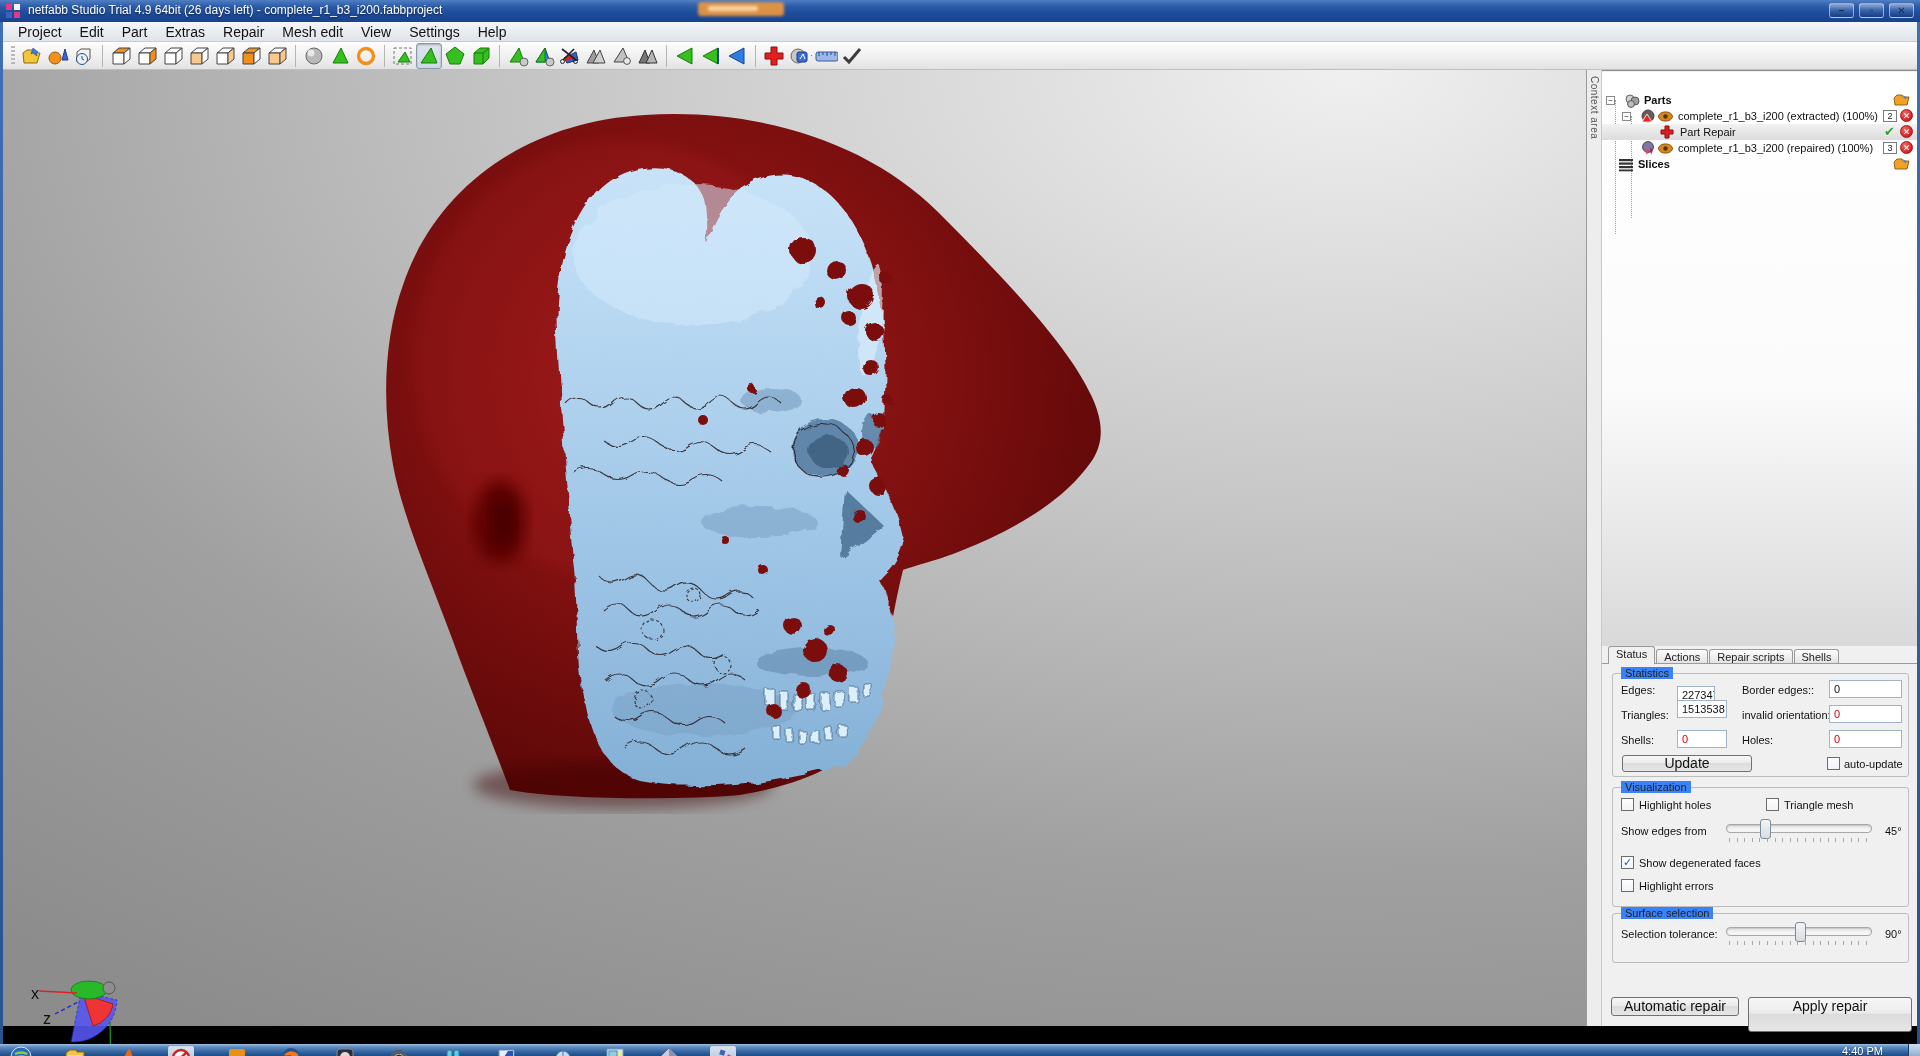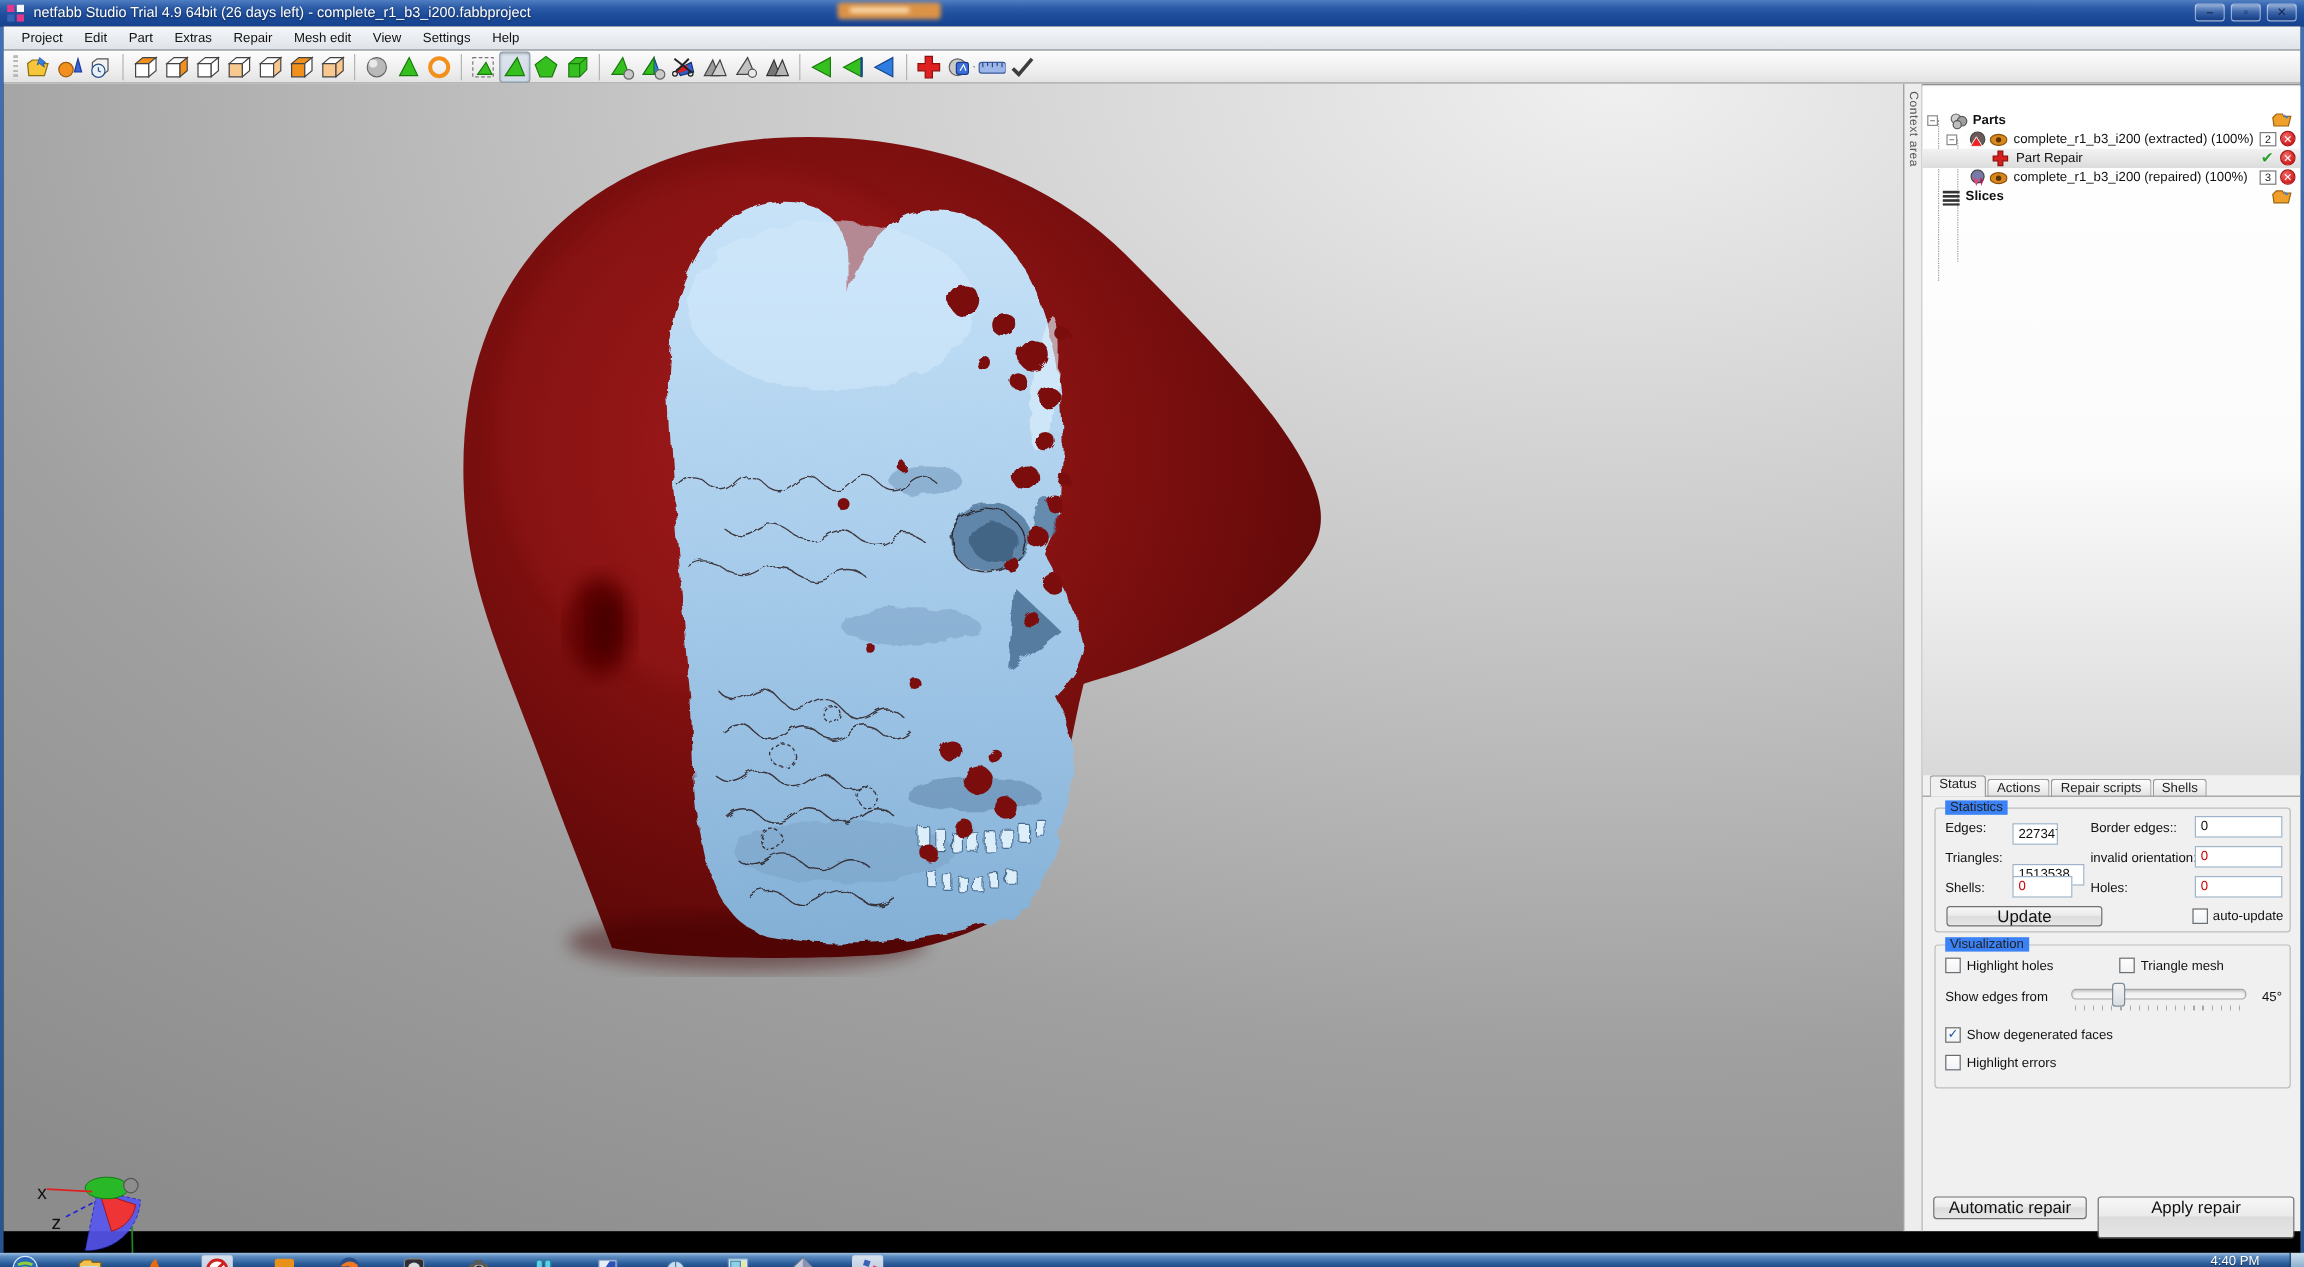--- a/index.html
+++ b/index.html
@@ -20,21 +20,21 @@
     background:rgba(236,152,62,.92); filter:blur(1.6px); }
   .blur-pill i { position:absolute; left:10px; top:4px; width:50px; height:5px; background:rgba(255,230,190,.8); border-radius:2px; }
   .winbtns { position:absolute; right:6px; top:3px; display:flex; gap:5px; }
   .winbtn { width:25px; height:15px; border:1px solid rgba(230,240,255,.55); border-radius:3px;
     background:linear-gradient(180deg,rgba(255,255,255,.45),rgba(255,255,255,.12) 45%,rgba(0,20,60,.18));
     color:#16294e; font-size:10px; font-weight:bold; text-align:center; line-height:13px; }
   .side-border { top:22px; width:3px; height:1022px; background:linear-gradient(180deg,#3f6fb5,#27538f); }
 
   .menubar { left:3px; top:22px; width:1914px; height:20px;
     background:linear-gradient(180deg,#f4f6f9,#dfe4ea); border-bottom:1px solid #c6ccd4;
-    display:flex; align-items:center; font-size:11px; color:#111; padding-left:6px; }
+    display:flex; align-items:center; font-size:14px; color:#111; padding-left:6px; }
   .menu-item { padding:3px 9px; }
 
   .toolbar { left:3px; top:42px; width:1914px; height:28px;
     background:linear-gradient(180deg,#fdfdfd,#ececec 70%,#e2e2e2); border-bottom:1px solid #bfbfbf;
     display:flex; align-items:center; padding-left:4px; }
   .grip { width:4px; height:20px; margin:0 4px;
     background:repeating-linear-gradient(180deg,#b9b9b9 0 2px,transparent 2px 4px); }
   .tbtn { width:26px; height:26px; display:flex; align-items:center; justify-content:center; border:1px solid transparent; border-radius:3px; }
   .tbtn.pressed { border:1px solid #8899aa; background:linear-gradient(180deg,#dde5ee,#cfd9e6); box-shadow:inset 0 1px 2px rgba(0,0,0,.25); }
   .tsep { width:1px; height:22px; background:#b5b5b5; margin:0 5px; }
@@ -551,21 +551,21 @@
       <span class="tab">Shells</span>
     </div>
 
     <div class="groupbox" style="left:10px; top:602px; width:297px; height:104px;">
       <span class="legend">Statistics</span>
       <span class="flabel" style="left:8px; top:10px">Edges:</span>
       <div class="field" style="left:64px; top:12px; width:38px">2273478</div>
       <span class="flabel" style="left:129px; top:10px">Border edges::</span>
       <div class="field" style="left:216px; top:6px; width:73px">0</div>
       <span class="flabel" style="left:8px; top:35px">Triangles:</span>
-      <div class="field" style="left:64px; top:46px; width:60px">1513538</div>
+      <div class="field" style="left:64px; top:26px; width:50px">1513538</div>
       <span class="flabel" style="left:129px; top:35px">invalid orientation:</span>
       <div class="field red" style="left:216px; top:31px; width:73px">0</div>
       <span class="flabel" style="left:8px; top:60px">Shells:</span>
       <div class="field red" style="left:64px; top:56px; width:50px">0</div>
       <span class="flabel" style="left:129px; top:60px">Holes:</span>
       <div class="field red" style="left:216px; top:56px; width:73px">0</div>
       <div class="btn" style="left:9px; top:81px; width:130px; height:17px; line-height:15px">Update</div>
       <span class="cbox" style="left:214px; top:83px"></span>
       <span class="flabel" style="left:231px; top:84px">auto-update</span>
     </div>
@@ -581,20 +581,29 @@
         <span class="thumb" style="left:33px"></span>
       </div>
       <div class="ticks" style="left:116px; top:50px; width:140px"></div>
       <span class="flabel" style="left:272px; top:37px">45°</span>
       <span class="cbox" style="left:8px; top:68px">✓</span>
       <span class="flabel" style="left:26px; top:69px">Show degenerated faces</span>
       <span class="cbox" style="left:8px; top:91px"></span>
       <span class="flabel" style="left:26px; top:92px">Highlight errors</span>
     </div>
 
+    <div class="groupbox" style="left:10px; top:842px; width:297px; height:50px;">
+      <span class="legend">Surface selection</span>
+      <span class="flabel" style="left:8px; top:14px">Selection tolerance:</span>
+      <div class="slider-track" style="left:113px; top:13px; width:146px">
+        <span class="thumb" style="left:68px"></span>
+      </div>
+      <div class="ticks" style="left:116px; top:27px; width:140px"></div>
+      <span class="flabel" style="left:272px; top:14px">90°</span>
+    </div>
 
     <div class="btn" style="left:9px; top:926px; width:128px; height:19px; line-height:17px">Automatic repair</div>
     <div class="btn" style="left:146px; top:926px; width:164px; height:35px; line-height:17px">Apply repair</div>
   </div>
 
 
   <div class="abs taskbar">
     <span class="task-ico" style="left:8px">
         <svg width="22" height="22">
           <circle cx="11" cy="11" r="10" fill="#2a68b8" stroke="#d8e8f8"></circle>

